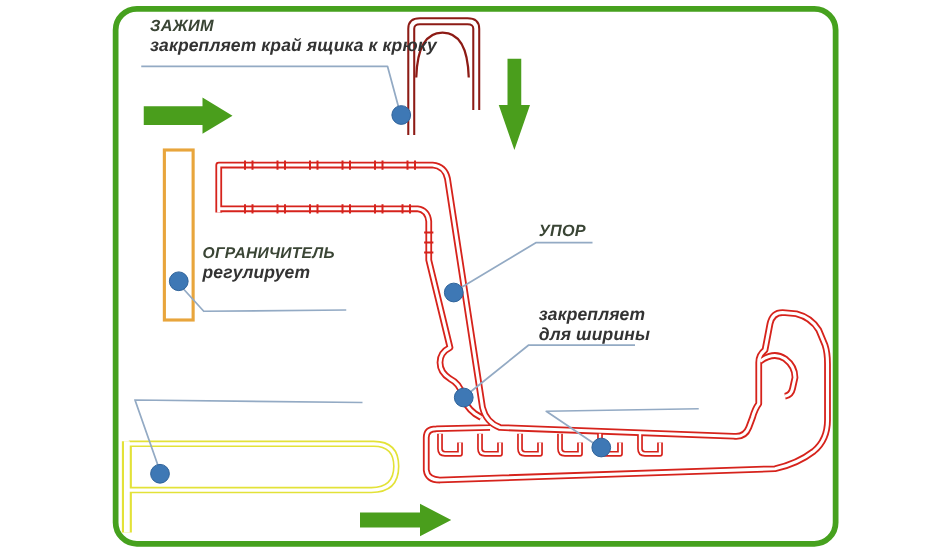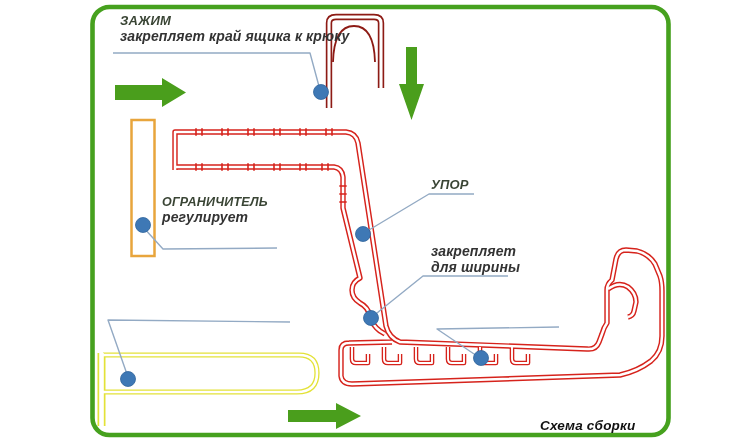--- a/index.html
+++ b/index.html
@@ -130,16 +130,15 @@
   <div class="callout" style="left:431px;top:177px">
     <div class="t">УПОР</div>
   </div>
 
   <div class="callout" style="left:431px;top:244px">
     <div class="l">закрепляет</div>
     <div class="l">для ширины</div>
   </div>
 
 
-  <div class="schema">Схема сборки</div>
 
   <div class="dash"></div>
 </div>
 
 </body></html>

